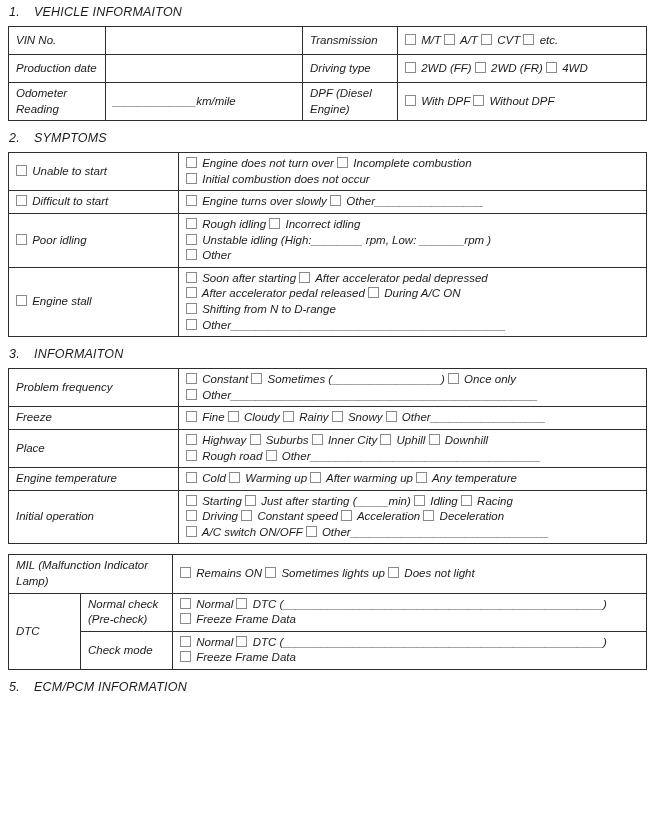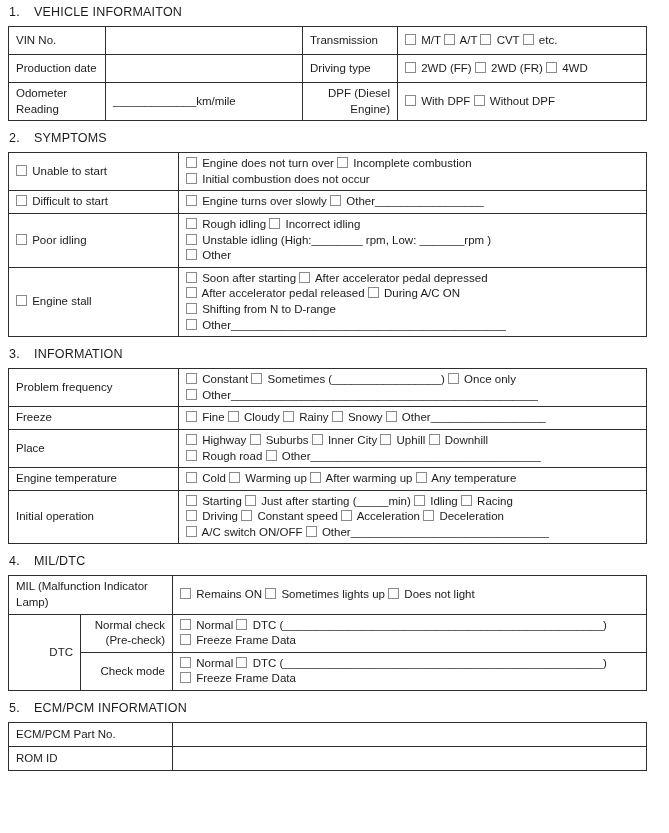--- a/index.html
+++ b/index.html
@@ -8,21 +8,21 @@
     background: #ffffff;
   }
   body {
     width: 669px;
     height: 833px;
     font-family: "Liberation Sans", sans-serif;
     font-size: 11.5px;
     color: #1c1c1c;
     overflow: hidden;
   }
-  .page { padding: 5px 16px 0 8px; }
+  .page { padding: 5px 16px 0 8px; font-style: italic; }
 
   .sec-title {
     font-size: 12.5px;
     line-height: 15px;
     margin: 0 0 6px 1px;
     letter-spacing: 0.2px;
   }
   .sec-num { display: inline-block; width: 25px; }
 
   table.tbl {
@@ -34,21 +34,21 @@
   table.tbl td {
     border: 1.5px solid #2d2d2d;
     padding: 3px 7px;
     vertical-align: middle;
     line-height: 15.6px;
   }
   .s1 td { height: 21px; line-height: 13.5px; }
   .s5 td { height: 17px; }
 
   .line { white-space: nowrap; line-height: 15.6px; }
-  .center { text-align: right; }
+  .center { text-align: left; }
 
   .cb {
     display: inline-block;
     width: 9px;
     height: 9px;
     border: 1px solid #8a8a8a;
     background: #ffffff;
     vertical-align: -1px;
     margin-right: 2px;
   }
@@ -126,21 +126,21 @@
         <div class="line"><span class="cb"></span> Soon after starting <span class="cb"></span> After accelerator pedal depressed</div>
         <div class="line"><span class="cb"></span> After accelerator pedal released <span class="cb"></span> During A/C ON</div>
         <div class="line"><span class="cb"></span> Shifting from N to D-range</div>
         <div class="line"><span class="cb"></span> Other___________________________________________</div>
       </td>
     </tr>
   </tbody>
     </table>
 
   <div class="sec-title">
-    <span class="sec-num">3.</span><span>INFORMATION</span>
+    <span class="sec-num">3.</span><span>INFORMAITON</span>
   </div>
   <table class="tbl s3">
     <colgroup>
         <col style="width:170px">
         <col>
       </colgroup>
     <tbody>
         <tr>
       <td>Problem frequency</td>
       <td>
@@ -171,23 +171,20 @@
       <td>Initial operation</td>
       <td>
         <div class="line"><span class="cb"></span> Starting <span class="cb"></span> Just after starting (_____min) <span class="cb"></span> Idling <span class="cb"></span> Racing</div>
         <div class="line"><span class="cb"></span> Driving <span class="cb"></span> Constant speed <span class="cb"></span> Acceleration <span class="cb"></span> Deceleration</div>
         <div class="line"><span class="cb"></span> A/C switch ON/OFF <span class="cb"></span> Other_______________________________</div>
       </td>
     </tr>
   </tbody>
     </table>
 
-  <div class="sec-title">
-    <span class="sec-num">4.</span><span>MIL/DTC</span>
-  </div>
   <table class="tbl s4">
     <colgroup>
         <col style="width:72px">
         <col style="width:92px">
         <col>
       </colgroup>
     <tbody>
         <tr>
       <td colspan="2">MIL (Malfunction Indicator Lamp)</td>
       <td>
@@ -208,30 +205,14 @@
         <div class="line"><span class="cb"></span> Normal <span class="cb"></span> DTC (__________________________________________________)</div>
         <div class="line"><span class="cb"></span> Freeze Frame Data</div>
       </td>
     </tr>
   </tbody>
     </table>
 
   <div class="sec-title">
     <span class="sec-num">5.</span><span>ECM/PCM INFORMATION</span>
   </div>
-  <table class="tbl s5">
-    <colgroup>
-        <col style="width:164px">
-        <col>
-      </colgroup>
-    <tbody>
-        <tr>
-      <td>ECM/PCM Part No.</td>
-      <td></td>
-    </tr>
-    <tr>
-      <td>ROM ID</td>
-      <td></td>
-    </tr>
-  </tbody>
-    </table>
 
 </div>
 
 </body></html>

